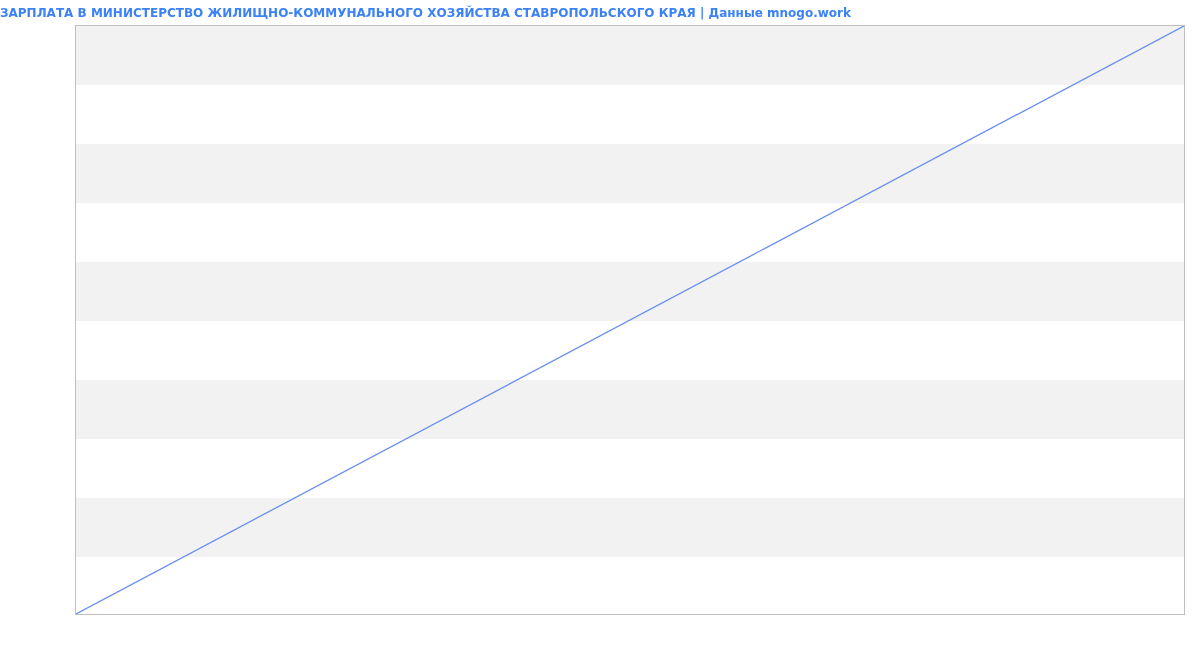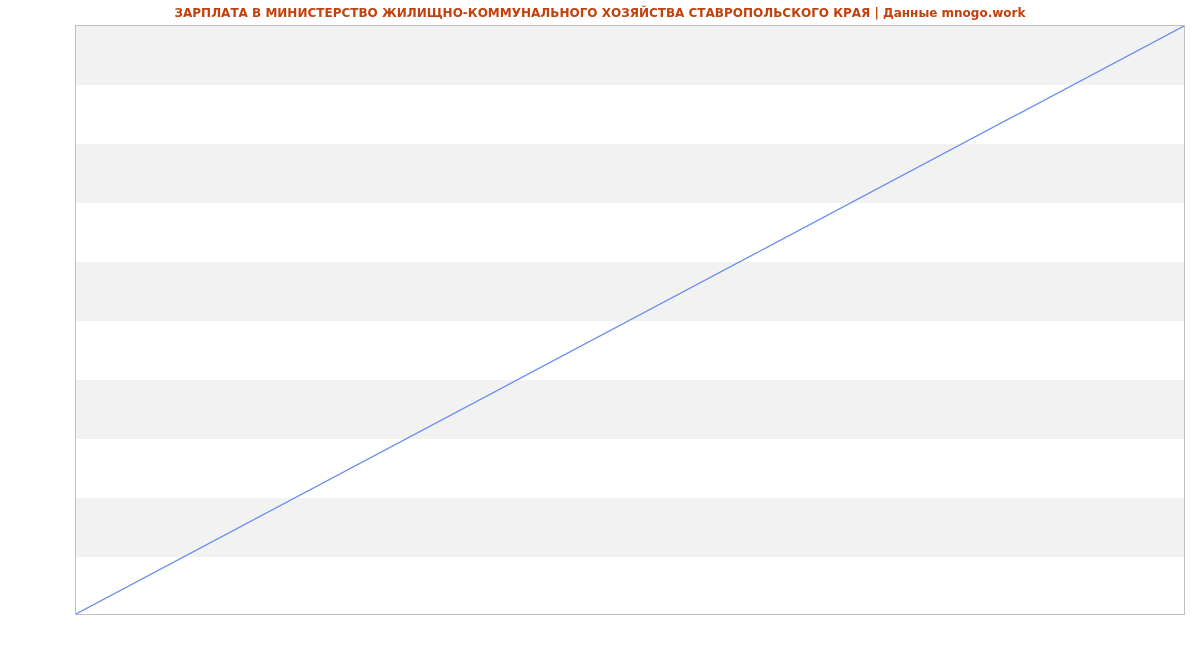--- a/index.html
+++ b/index.html
@@ -15,24 +15,23 @@
   .chart-container {
     position: relative;
     width: 1200px;
     height: 650px;
   }
   .title {
     position: absolute;
     top: 6px;
     left: 0;
     width: 100%;
-    text-align: center;
     font-size: 12px;
     font-weight: bold;
-    color: #c2410c;
+    color: #3b82f6;
   }
   .plot-area {
     position: absolute;
     box-sizing: border-box;
     border: 1px solid #bfbfbf;
     overflow: hidden;
   }
   .band {
     position: absolute;
     left: 0;

